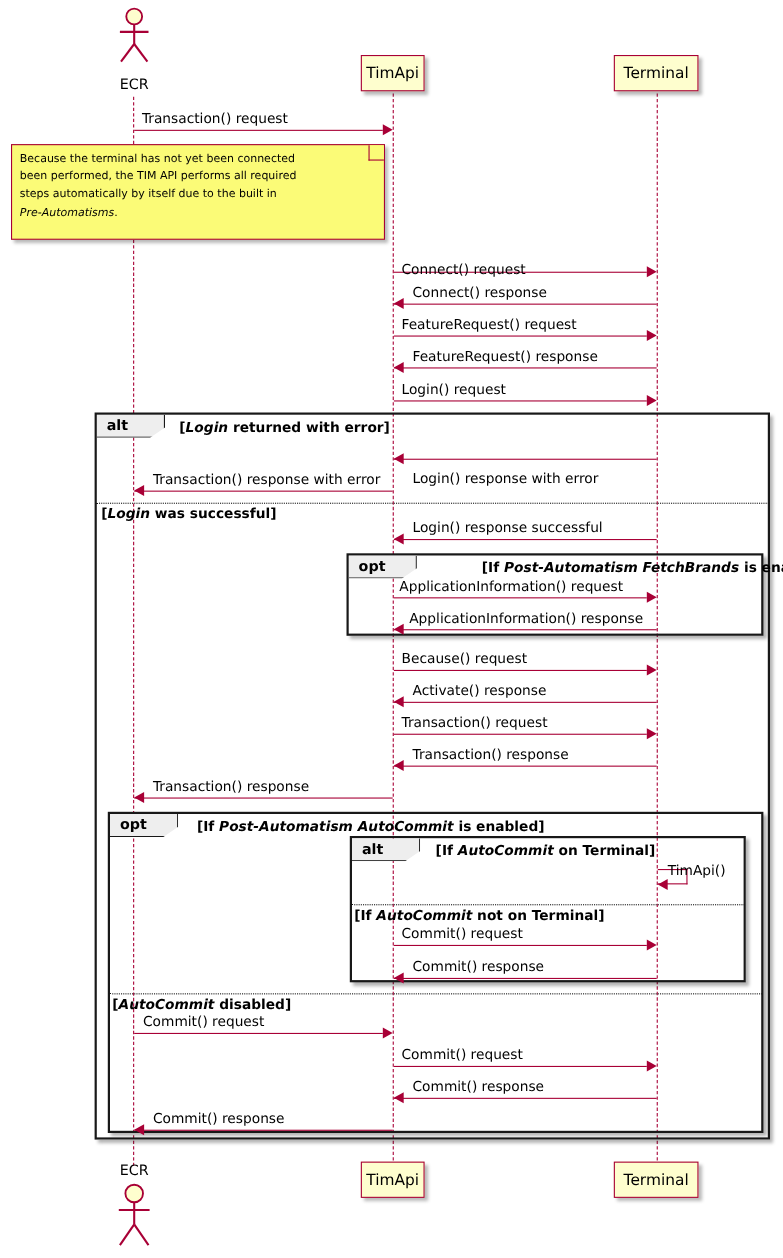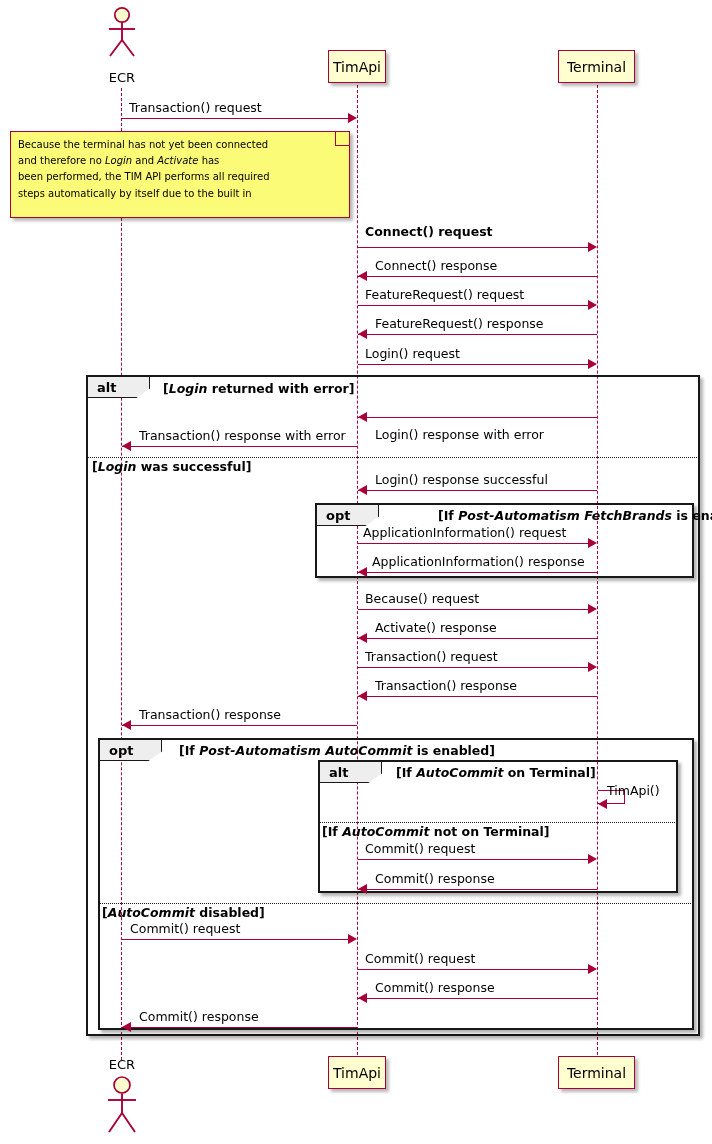--- a/index.html
+++ b/index.html
@@ -133,21 +133,21 @@
   <div class="pbox" style="left:558px;top:1056px;width:77px;height:33px;">
     <span>Terminal</span>
   </div>
 
   <div class="msg" style="left:122px;top:118px;width:226px;"></div>
   <div class="arrowR" style="left:348px;top:113px;"></div>
   <div class="mlabel" style="left:129px;top:100px;">Transaction() request</div>
 
   <div class="msg" style="left:358px;top:247px;width:230px;"></div>
   <div class="arrowR" style="left:588px;top:242px;"></div>
-  <div class="mlabel" style="left:365px;top:224px;font-weight:bold;">Connect() request</div>
+  <div class="mlabel" style="left:365px;top:237px;">Connect() request</div>
 
   <div class="msg" style="left:358px;top:276px;width:239px;"></div>
   <div class="arrowL" style="left:358px;top:271px;"></div>
   <div class="mlabel" style="left:375px;top:258px;">Connect() response</div>
 
   <div class="msg" style="left:358px;top:305px;width:230px;"></div>
   <div class="arrowR" style="left:588px;top:300px;"></div>
   <div class="mlabel" style="left:365px;top:287px;">FeatureRequest() request</div>
 
   <div class="msg" style="left:358px;top:334px;width:239px;"></div>
@@ -222,18 +222,18 @@
   <div class="arrowL" style="left:358px;top:993px;"></div>
   <div class="mlabel" style="left:375px;top:980px;">Commit() response</div>
 
   <div class="msg" style="left:122px;top:1027px;width:235px;"></div>
   <div class="arrowL" style="left:122px;top:1022px;"></div>
   <div class="mlabel" style="left:139px;top:1009px;">Commit() response</div>
 
   <div class="note" style="left:10px;top:131px;width:340px;height:87px;">
     <div class="fold"></div>
     <div>Because the terminal has not yet been connected</div>
-    <div>and therefore no <i>Login</i> and <i>Activate</i> has</div>
     <div>been performed, the TIM API performs all required</div>
     <div>steps automatically by itself due to the built in</div>
+    <div><i>Pre-Automatisms</i>.</div>
   </div>
 
 </div>
 
 </body></html>

